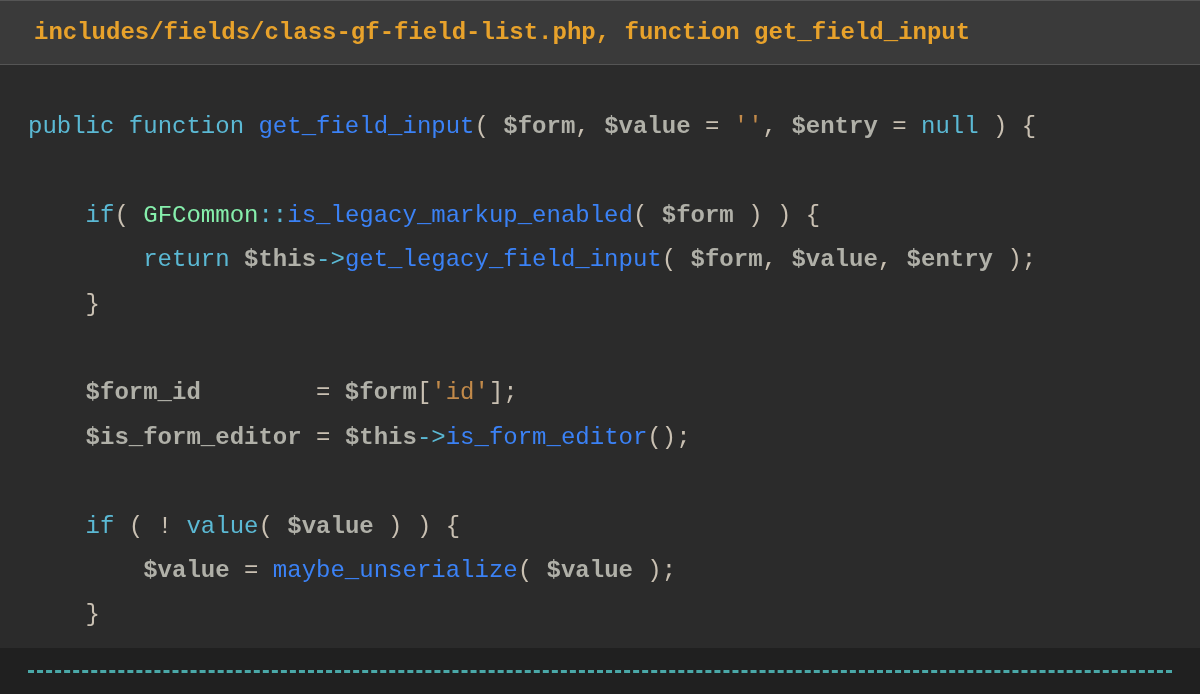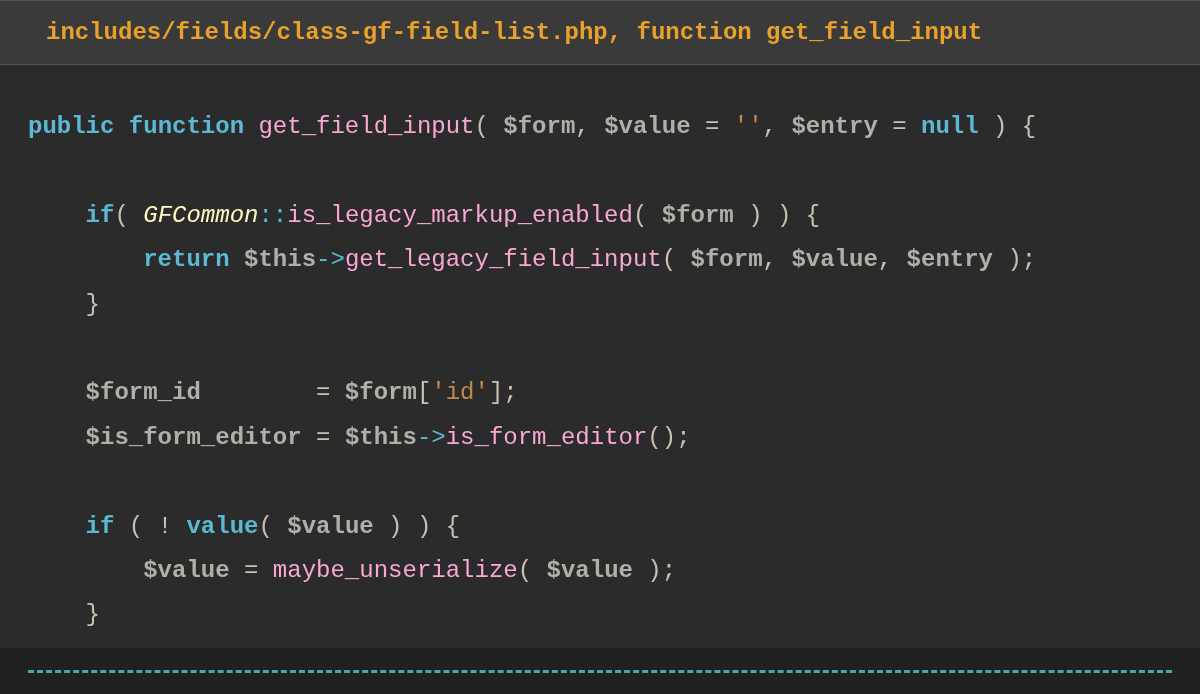--- a/index.html
+++ b/index.html
@@ -7,36 +7,36 @@
     background: #202020;
     font-family: "Consolas", "Courier New", monospace;
     width: 1200px;
     height: 694px;
     overflow: hidden;
   }
   .header {
     background: #3a3a3a;
     border-top: 1px solid #555;
     border-bottom: 1px solid #555;
-    padding: 18px 46px;
+    padding: 18px 34px;
     font-size: 24px;
     font-weight: bold;
     color: #e8a22b;
   }
   .code-area {
     padding: 40px 28px 10px 28px;
     background: #2b2b2b;
     font-size: 24px;
     line-height: 1.85;
     color: #c9c0b2;
   }
-  .tok-keyword  { color: #5bb9d4; font-weight: bold; }
-  .tok-func     { color: #f9a8d4; }
+  .tok-keyword  { color: #5bb9d4; }
+  .tok-func     { color: #3b82f6; }
   .tok-var      { color: #b0b0a8; font-weight: bold; }
-  .tok-class    { color: #fef9c3; font-style: italic; }
+  .tok-class    { color: #86efac; }
   .tok-op       { color: #c9c0b2; }
   .tok-scope    { color: #5bb9d4; }
   .tok-string   { color: #c28a4a; }
   .tok-punct    { color: #c9c0b2; }
   pre { font-family: inherit; white-space: pre; }
   .divider {
     margin: 22px 28px 0 28px;
     border: none;
     border-top: 3px dashed #4aa8a8;
   }

